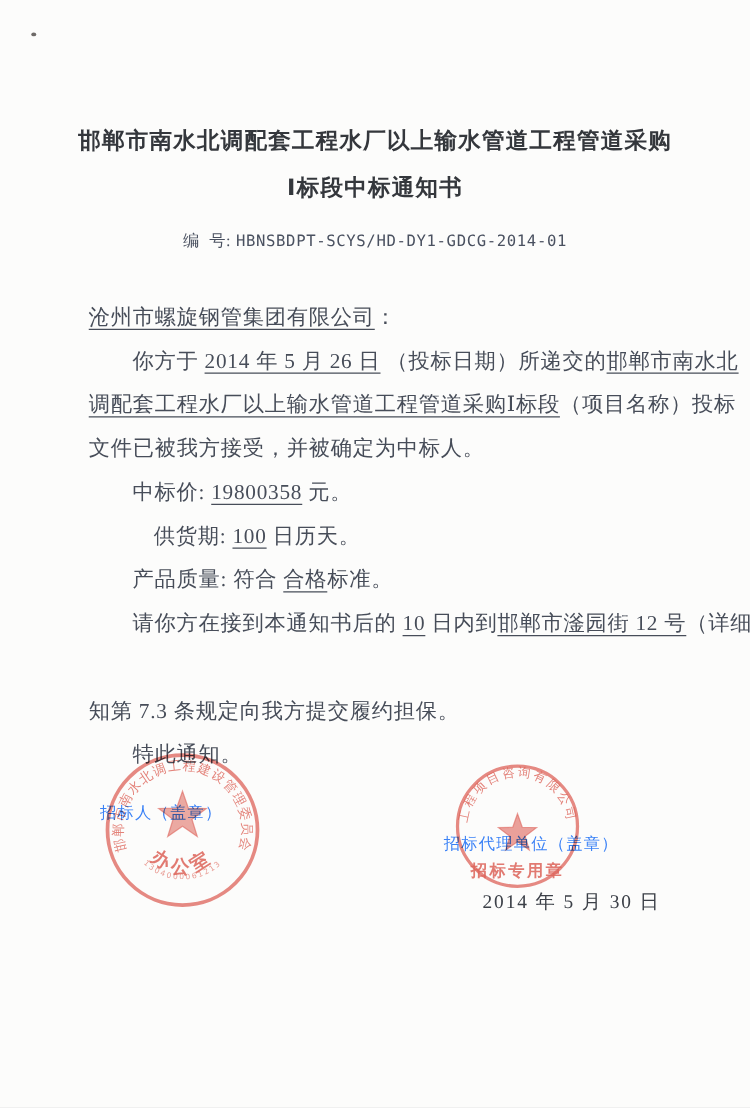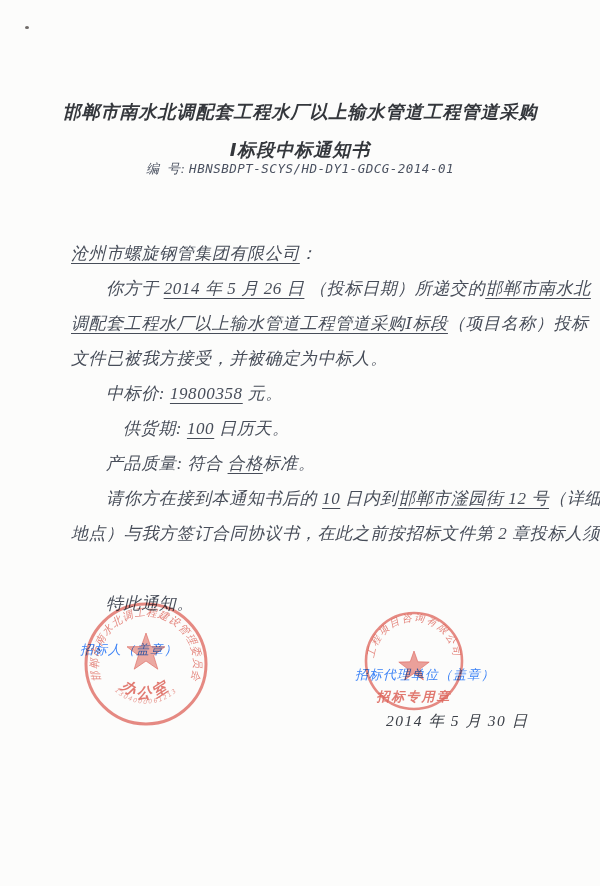--- a/index.html
+++ b/index.html
@@ -1,32 +1,31 @@
 <!DOCTYPE html>
 <html><head>
 <meta charset="utf-8">
 <style>
   html,body{margin:0;padding:0;background:#e8e8e8;}
   .page{
     position:relative;width:600px;height:886px;margin:0 auto;
     background:#fcfcfb;overflow:hidden;
     font-family:"Liberation Serif","DejaVu Serif",serif;
     color:#474d59;
-    font-style:italic;
   }
   .speck{position:absolute;left:25px;top:26px;width:4px;height:3px;background:#55504e;border-radius:50%;opacity:.85;}
   .title{
     position:absolute;left:0;width:600px;text-align:center;
     font-family:"DejaVu Sans","Liberation Sans",sans-serif;
     font-weight:bold;font-size:18px;color:#34373c;letter-spacing:1px;
   }
   .t1{top:100px;}
   .t2{top:138px;}
   .docno{
-    position:absolute;left:0;top:160px;width:600px;text-align:center;
+    position:absolute;left:0;top:184px;width:600px;text-align:center;
     font-size:13px;color:#4a5160;letter-spacing:.5px;white-space:pre;
   }
   .docno .mono{font-family:"DejaVu Sans Mono","Liberation Mono",monospace;font-size:12.5px;}
   .line{
     position:absolute;font-size:17px;letter-spacing:.6px;white-space:pre;color:#474d59;margin-top:32px;
   }
   .u{text-decoration:underline;text-underline-offset:4px;text-decoration-thickness:1px;}
   .sig-label{
     position:absolute;font-size:13px;color:#3b82f6;letter-spacing:1px;z-index:1;white-space:pre;
   }
@@ -60,22 +59,22 @@
   <div class="line" style="left:71px;top:280px"><span class="u">调配套工程水厂以上输水管道工程管道采购Ⅰ标段</span><span>（项目名称）投标</span></div>
 
   <div class="line" style="left:106px;top:350px"><span>中标价: </span><span class="u">19800358</span><span> 元。</span></div>
 
   <div class="line" style="left:123px;top:385px"><span>供货期: </span><span class="u">100</span><span> 日历天。</span></div>
 
   <div class="line" style="left:106px;top:420px"><span>产品质量: 符合 </span><span class="u">合格</span><span>标准。</span></div>
 
   <div class="line" style="left:106px;top:455px"><span>请你方在接到本通知书后的 </span><span class="u">10</span><span> 日内到</span><span class="u">邯郸市滏园街 12 号</span><span>（详细</span></div>
 
-  <div class="line" style="left:71px;top:490px"><span>地点）与我方签订合同协议书，在此之前按招标文件第 2 章投标人须</span></div>
 
+  <div class="line" style="left:71px;top:525px"><span>知第 7.3 条规定向我方提交履约担保。</span></div>
 
   <div class="line" style="left:106px;top:560px"><span>特此通知。</span></div>
 
   <svg class="stamp" style="left:76px;top:596px" width="140" height="140" viewBox="0 0 140 140">
     <defs>
       <path id="lring" d="M 24.9 84.4 A 48 48 0 1 1 115.1 84.4" fill="none"></path>
       <path id="lbot" d="M 42.1 87.5 A 34 34 0 0 0 97.9 87.5" fill="none"></path>
       <path id="lser" d="M 28.5 80 A 45 45 0 0 0 111.5 80" fill="none"></path>
     </defs>
     <circle cx="70" cy="68" r="60" fill="none" stroke="#dd574c" stroke-width="3" stroke-opacity="0.75"></circle>

